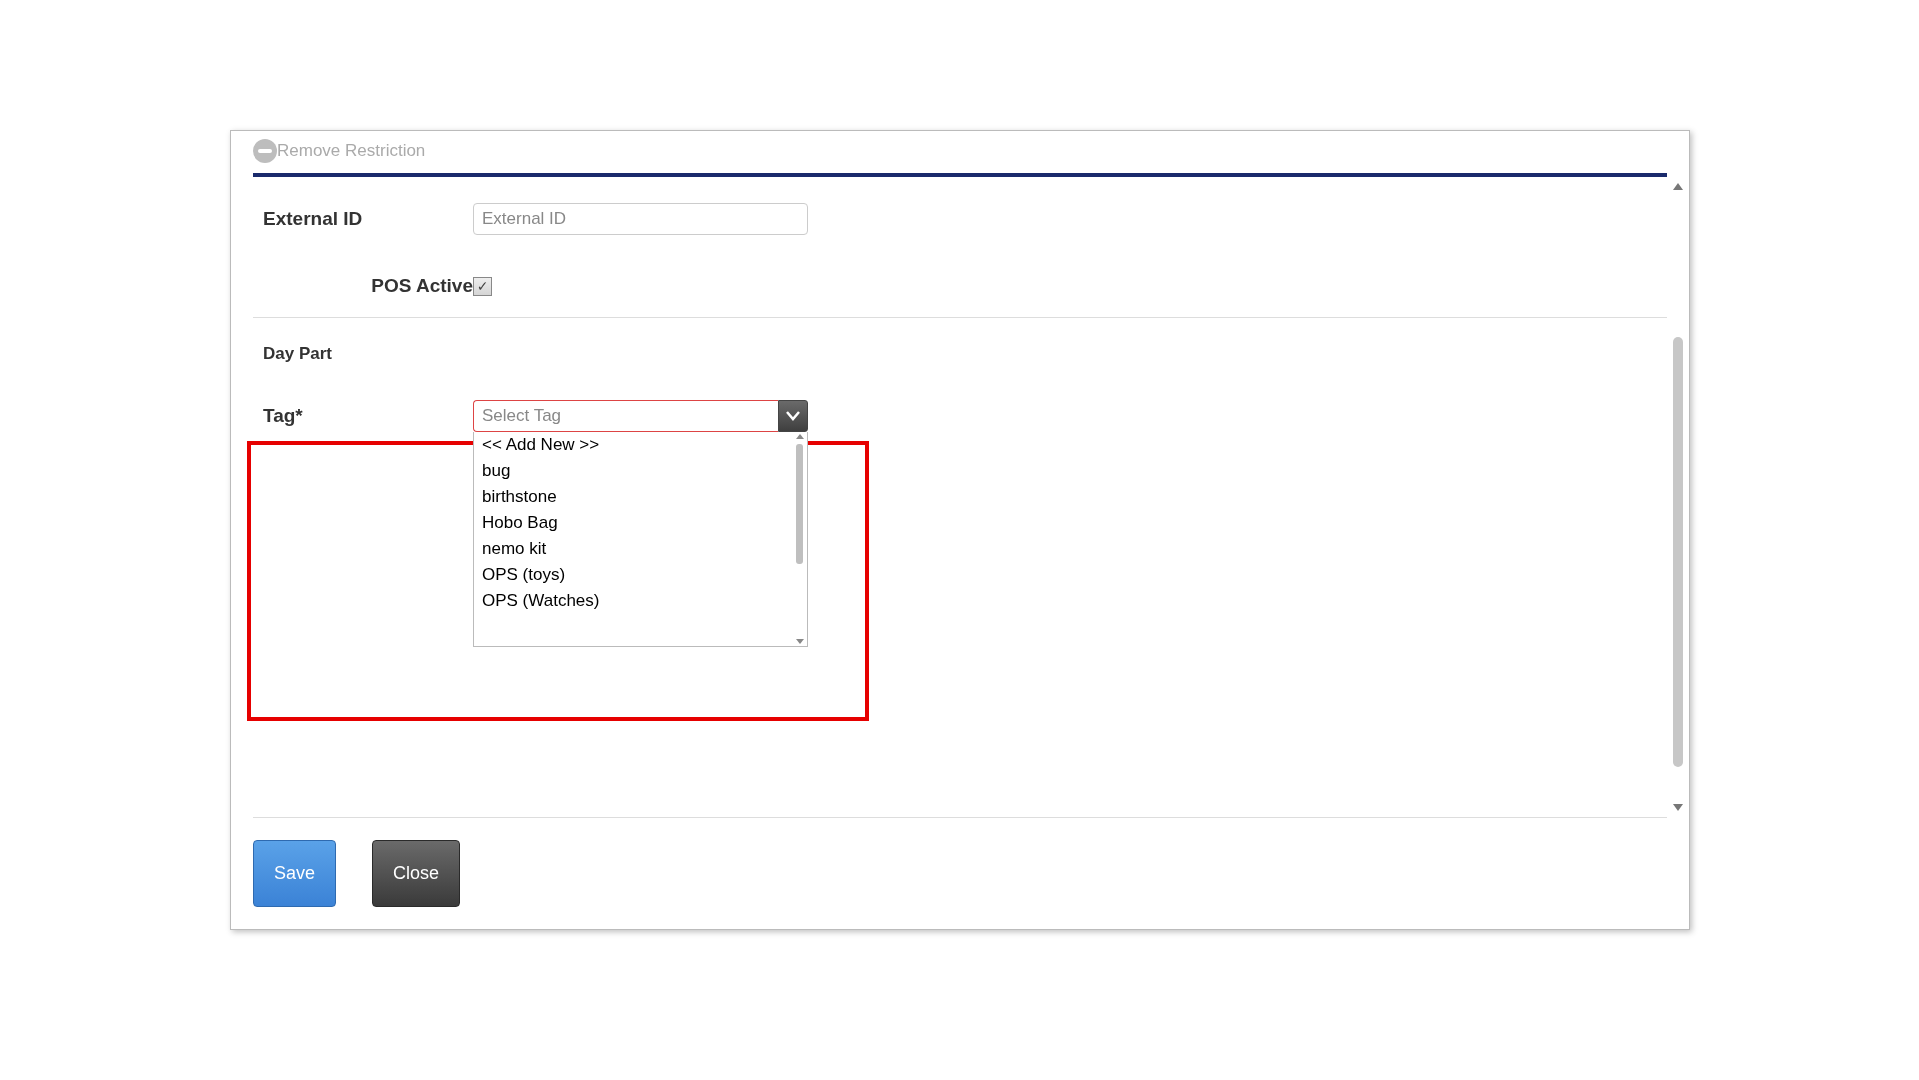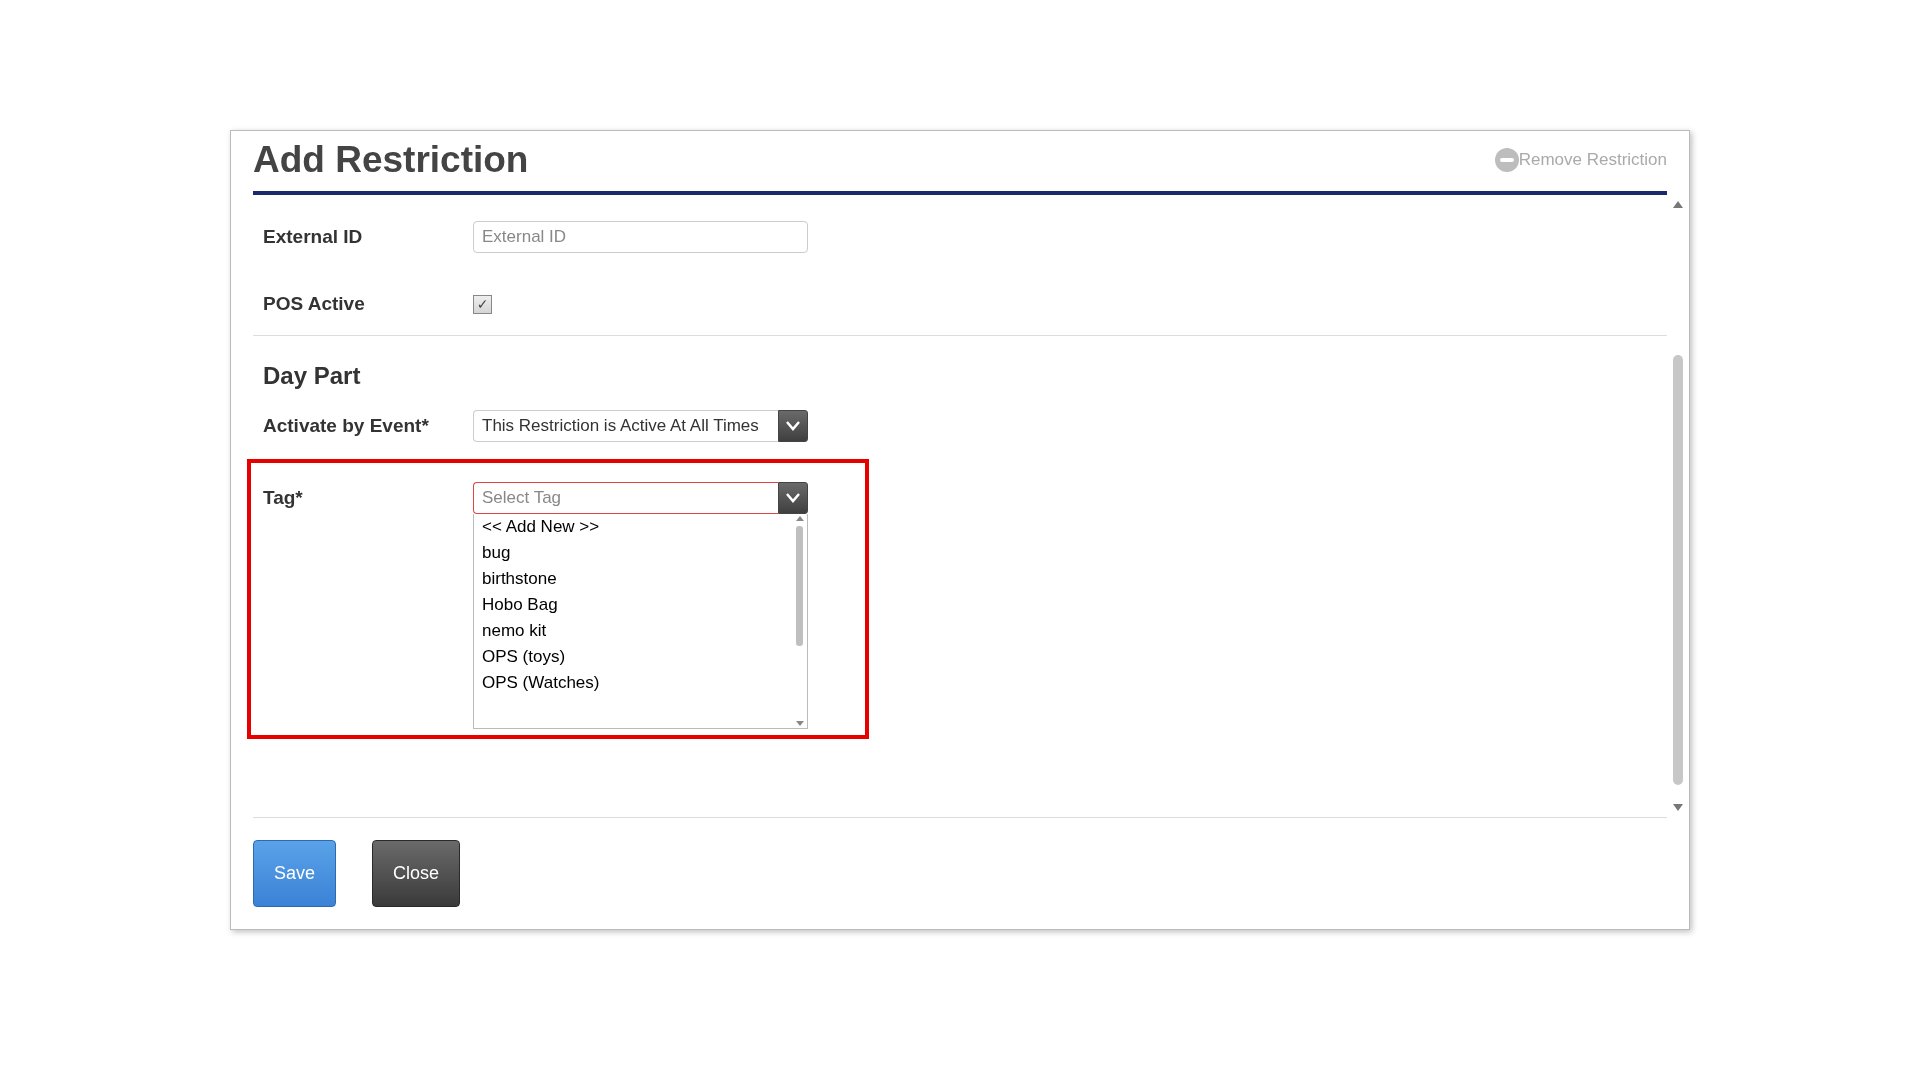--- a/index.html
+++ b/index.html
@@ -122,24 +122,24 @@
       align-items: center;
       justify-content: center;
       font-size: 14px;
       color: #444;
     }
     .section-divider {
       border-top: 1px solid #ddd;
       margin: 0 0 26px 0;
     }
     .section-title {
-      font-size: 24px;
+      font-size: 17px;
       font-weight: 700;
       color: #333;
-      margin: 0 0 20px 10px;
+      margin: 0 0 36px 10px;
     }
     .combo {
       display: flex;
       align-items: stretch;
       width: 335px;
     }
     .combo-input {
       flex: 1;
       height: 32px;
       border: 1px solid #ccc;
@@ -267,60 +267,48 @@
     .tag-input-border-red .combo-input {
       border-color: #d44;
     }
   </style>
 </head>
 <body>
 
 <div class="modal">
 
   <div class="header">
-    <div class="title">Add Restriction</div>
     <div class="remove-link">
       <span class="remove-icon"></span>
       <span>Remove Restriction</span>
     </div>
   </div>
   <div class="hr-blue"></div>
 
   <div class="content">
     <div class="scroll-indicator scroll-up"></div>
     <div class="scrollbar-track">
       <div class="scrollbar-thumb"></div>
     </div>
     <div class="scroll-indicator scroll-down"></div>
 
     <div class="row">
       <div class="lbl">External ID</div>
       <input type="text" class="text-input" placeholder="External ID" style="">
     </div>
 
-    <div class="row" style="margin-bottom:20px;">
+    <div class="row" style="margin-bottom:20px;text-align:right;">
       <div class="lbl">POS Active</div>
       <div class="chk">✓</div>
     </div>
 
     <div class="section-divider"></div>
 
     <div class="section-title">Day Part</div>
 
-    <div class="row">
-      <div class="lbl">Activate by Event*</div>
-      <div class="combo">
-        <div class="combo-input">This Restriction is Active At All Times</div>
-        <div class="combo-btn">
-          <svg width="14" height="10" viewBox="0 0 14 10">
-              <path d="M1 1 L7 8 L13 1" stroke="#fff" stroke-width="2.5" fill="none"></path>
-            </svg>
-        </div>
-      </div>
-    </div>
 
     <div class="row tag-row" style="margin-top:34px;">
       <div class="lbl">Tag*</div>
       <div class="tag-input-wrapper tag-input-border-red">
         <div class="combo">
           <div class="combo-input combo-placeholder">Select Tag</div>
           <div class="combo-btn">
             <svg width="14" height="10" viewBox="0 0 14 10">
                 <path d="M1 1 L7 8 L13 1" stroke="#fff" stroke-width="2.5" fill="none"></path>
               </svg>

